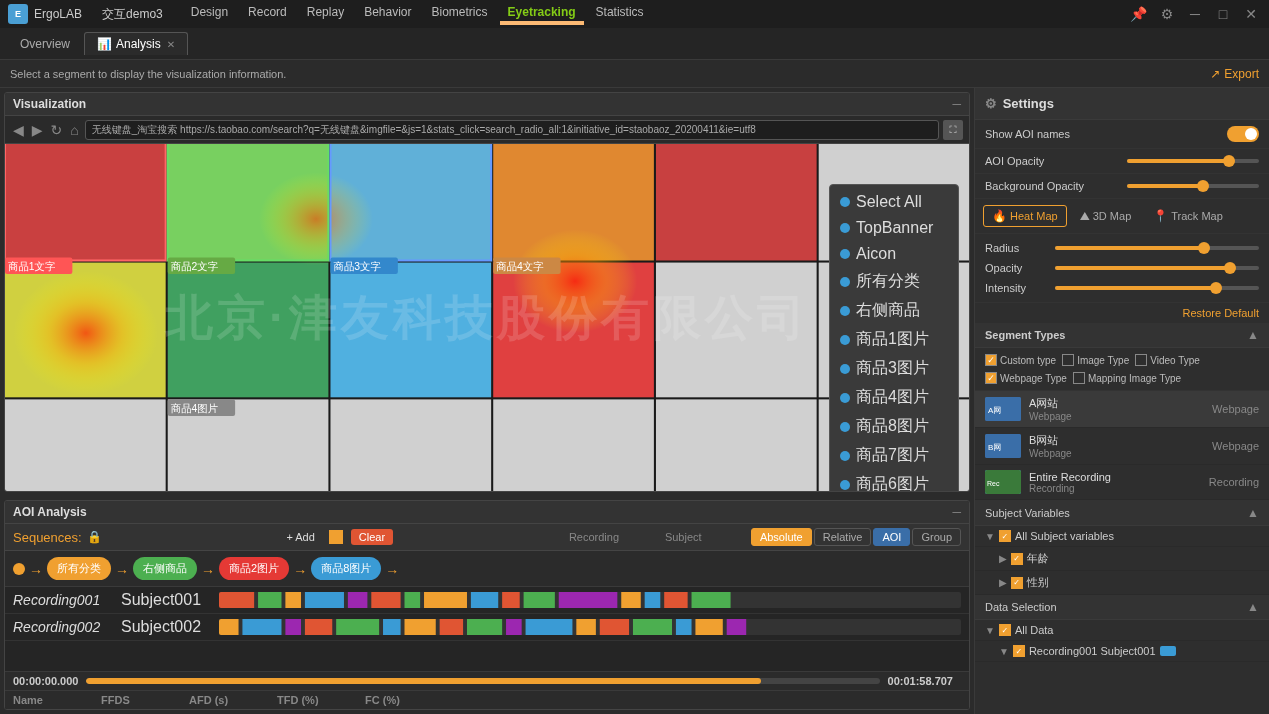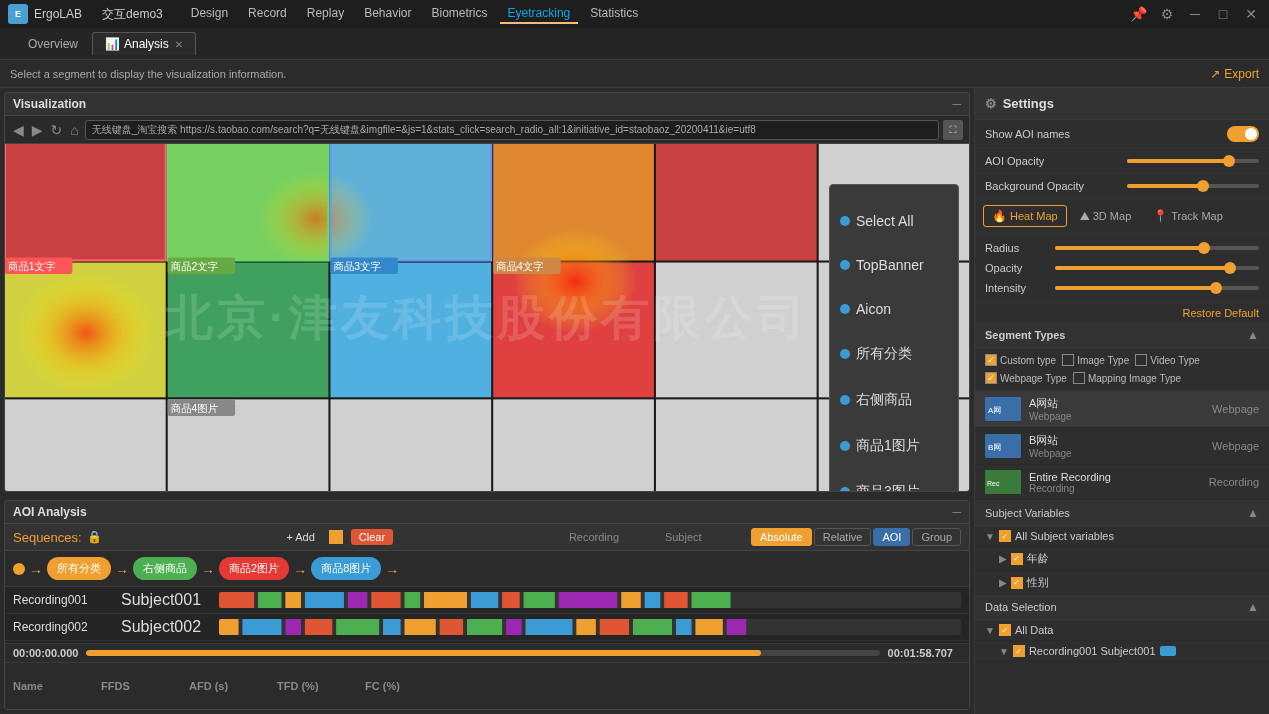--- a/index.html
+++ b/index.html
@@ -4,26 +4,26 @@
   <style>
     * { margin: 0; padding: 0; box-sizing: border-box; }
     body { width: 1269px; height: 714px; background: #2b2b2b; font-family: 'Segoe UI', Arial, sans-serif; font-size: 12px; color: #ccc; overflow: hidden; }
 
     
     .title-bar { display: flex; align-items: center; height: 28px; background: #1e1e1e; padding: 0 8px; }
     .title-bar-logo { width: 20px; height: 20px; background: #4a9fd4; border-radius: 3px; margin-right: 6px; display: flex; align-items: center; justify-content: center; font-size: 9px; color: white; font-weight: bold; }
     .title-bar-title { color: #ccc; font-size: 12px; margin-right: 20px; }
     .title-bar-nav { display: flex; gap: 4px; }
     .title-bar-nav-item { color: #bbb; font-size: 12px; padding: 2px 8px; cursor: pointer; }
-    .title-bar-nav-item.active { color: #0ea5e9; border-bottom: 2px solid #fdba74; }
+    .title-bar-nav-item.active { color: #84cc16; border-bottom: 4px solid #fdba74; font-weight: bold; }
     .title-bar-controls { margin-left: auto; display: flex; gap: 8px; }
     .title-bar-ctrl { width: 20px; height: 20px; display: flex; align-items: center; justify-content: center; color: #888; cursor: pointer; font-size: 14px; }
 
     
-    .tab-bar { display: flex; align-items: center; height: 32px; background: #252525; border-bottom: 1px solid #3a3a3a; padding: 0 16px; }
+    .tab-bar { display: flex; align-items: center; height: 32px; background: #252525; border-bottom: 1px solid #3a3a3a; padding: 0 8px; }
     .tab { display: flex; align-items: center; padding: 4px 12px; cursor: pointer; font-size: 12px; color: #aaa; border-radius: 3px 3px 0 0; margin-right: 2px; }
     .tab.active { background: #2b2b2b; color: #fff; border-top: 1px solid #555; border-left: 1px solid #555; border-right: 1px solid #555; }
     .tab-close { margin-left: 6px; font-size: 10px; color: #888; cursor: pointer; }
     .tab-icon { margin-right: 4px; color: #f0a030; }
 
     
     .sub-bar { display: flex; align-items: center; height: 28px; background: #2b2b2b; padding: 0 10px; border-bottom: 1px solid #3a3a3a; font-size: 11px; color: #aaa; }
     .export-btn { margin-left: auto; display: flex; align-items: center; gap: 4px; color: #f0a030; cursor: pointer; font-size: 12px; }
 
     
@@ -41,21 +41,21 @@
     .browser-bar { display: flex; align-items: center; background: #2a2a2a; padding: 3px 6px; gap: 4px; border-bottom: 1px solid #444; height: 28px; }
     .browser-nav-btn { color: #888; cursor: pointer; font-size: 14px; padding: 0 2px; }
     .browser-url { flex: 1; background: #1e1e1e; border: 1px solid #555; border-radius: 3px; padding: 2px 6px; font-size: 10px; color: #aaa; }
     .browser-screenshot-btn { width: 20px; height: 20px; background: #555; border-radius: 2px; display: flex; align-items: center; justify-content: center; cursor: pointer; font-size: 10px; color: #ccc; }
 
     
     .image-grid { flex: 1; background: #1a1a1a; position: relative; overflow: hidden; }
 
     
     .dropdown-menu { position: absolute; right: 10px; top: 40px; background: #3a3a3a; border: 1px solid #555; border-radius: 4px; min-width: 130px; z-index: 100; padding: 4px 0; }
-    .dropdown-item { display: flex; align-items: center; padding: 4px 10px; cursor: pointer; font-size: 14px; color: #ddd; gap: 6px; margin-top: 20px; }
+    .dropdown-item { display: flex; align-items: center; padding: 4px 10px; cursor: pointer; font-size: 16px; color: #ddd; gap: 6px; }
     .dot { width: 10px; height: 10px; border-radius: 50%; flex-shrink: 0; }
 
     
     .aoi-section { flex: 1; border: 1px solid #444; margin: 4px; border-radius: 3px; overflow: hidden; display: flex; flex-direction: column; }
     .aoi-toolbar { display: flex; align-items: center; background: #333; padding: 4px 8px; gap: 6px; border-bottom: 1px solid #444; }
     .sequences-label { color: #f0a030; font-size: 13px; font-weight: normal; }
     .lock-icon { color: #f0a030; font-size: 12px; }
     .toolbar-btn { display: flex; align-items: center; gap: 3px; padding: 2px 8px; border-radius: 3px; cursor: pointer; font-size: 11px; }
     .btn-add { color: #ddd; }
     .btn-clear { background: #e05533; color: white; border-radius: 3px; padding: 2px 8px; }
@@ -66,26 +66,26 @@
 
     
     .sequence-flow { display: flex; align-items: center; padding: 6px 8px; background: #2b2b2b; border-bottom: 1px solid #3a3a3a; gap: 4px; overflow: hidden; }
     .seq-node { padding: 4px 10px; border-radius: 15px; font-size: 11px; color: white; cursor: pointer; white-space: nowrap; }
     .seq-arrow { color: #f0a030; font-size: 14px; }
     .seq-start { width: 12px; height: 12px; background: #f0a030; border-radius: 50%; }
 
     
     .recording-rows { flex: 1; overflow: auto; background: #252525; }
     .recording-row { display: flex; align-items: center; padding: 4px 8px; border-bottom: 1px solid #333; gap: 8px; }
-    .rec-name { font-size: 12px; color: #ddd; width: 100px; }
+    .rec-name { font-size: 14px; color: #ddd; width: 100px; font-style: italic; }
     .rec-subject { font-size: 16px; color: #ddd; width: 90px; }
     .rec-timeline { flex: 1; height: 16px; position: relative; overflow: hidden; border-radius: 2px; background: #333; }
 
     
-    .footer-bar { display: flex; align-items: center; padding: 17px 8px; background: #2b2b2b; border-top: 1px solid #3a3a3a; gap: 8px; }
+    .footer-bar { display: flex; align-items: center; padding: 3px 8px; background: #2b2b2b; border-top: 1px solid #3a3a3a; gap: 8px; }
     .footer-col { font-size: 11px; color: #888; width: 80px; }
     .footer-time-start { font-size: 11px; color: #ccc; }
     .footer-time-end { font-size: 11px; color: #ccc; margin-left: auto; margin-right: 8px; }
     .footer-progress { flex: 1; height: 6px; background: #444; border-radius: 3px; overflow: hidden; margin: 0 4px; }
     .footer-progress-bar { height: 100%; background: linear-gradient(to right, #f0a030, #f0a030); border-radius: 3px; }
 
     
     .right-panel { width: 295px; background: #2e2e2e; border-left: 1px solid #3a3a3a; display: flex; flex-direction: column; overflow-y: auto; }
     .settings-header { display: flex; align-items: center; padding: 8px 10px; background: #333; border-bottom: 1px solid #3a3a3a; gap: 6px; font-size: 13px; font-weight: bold; color: #ddd; }
     .settings-gear { color: #888; }

